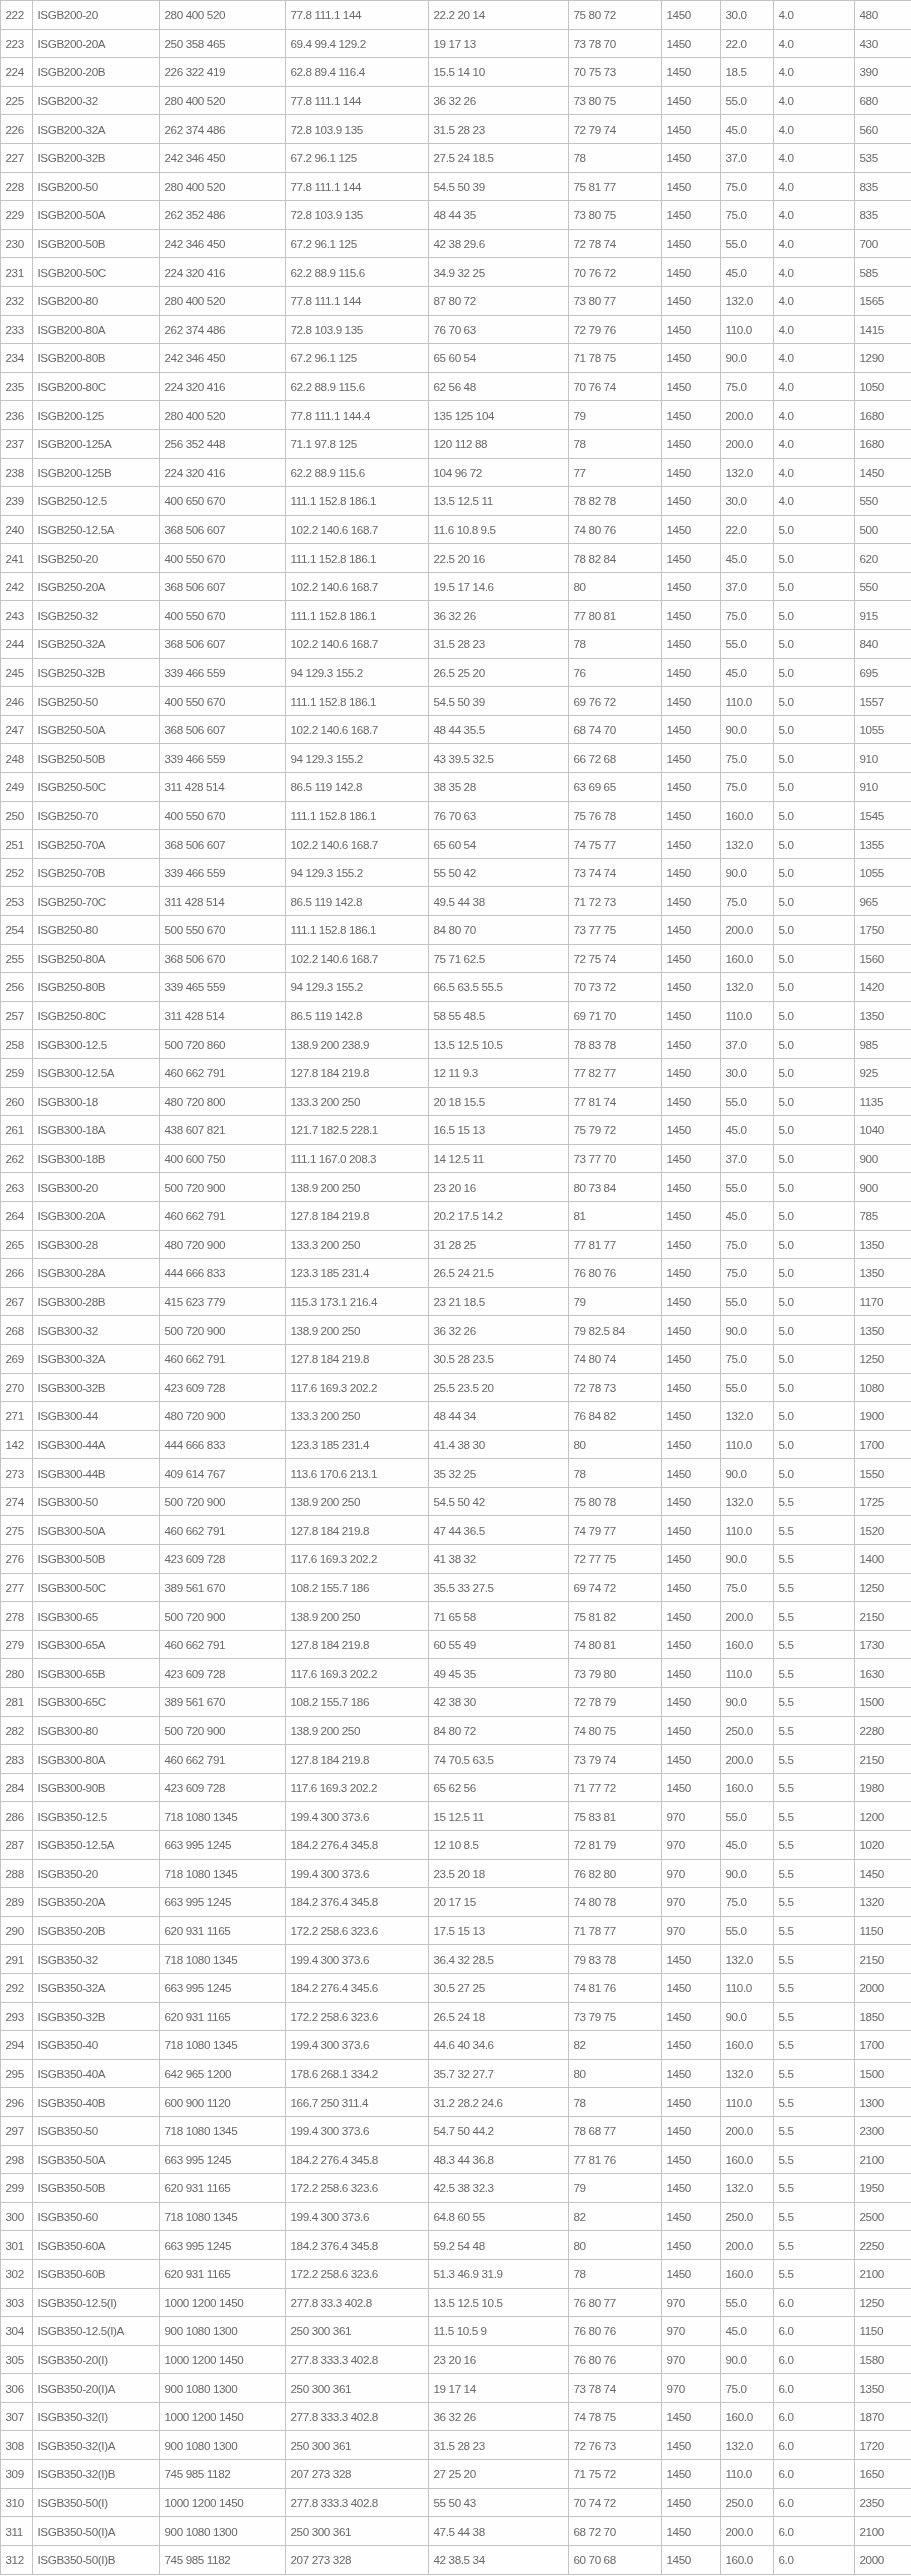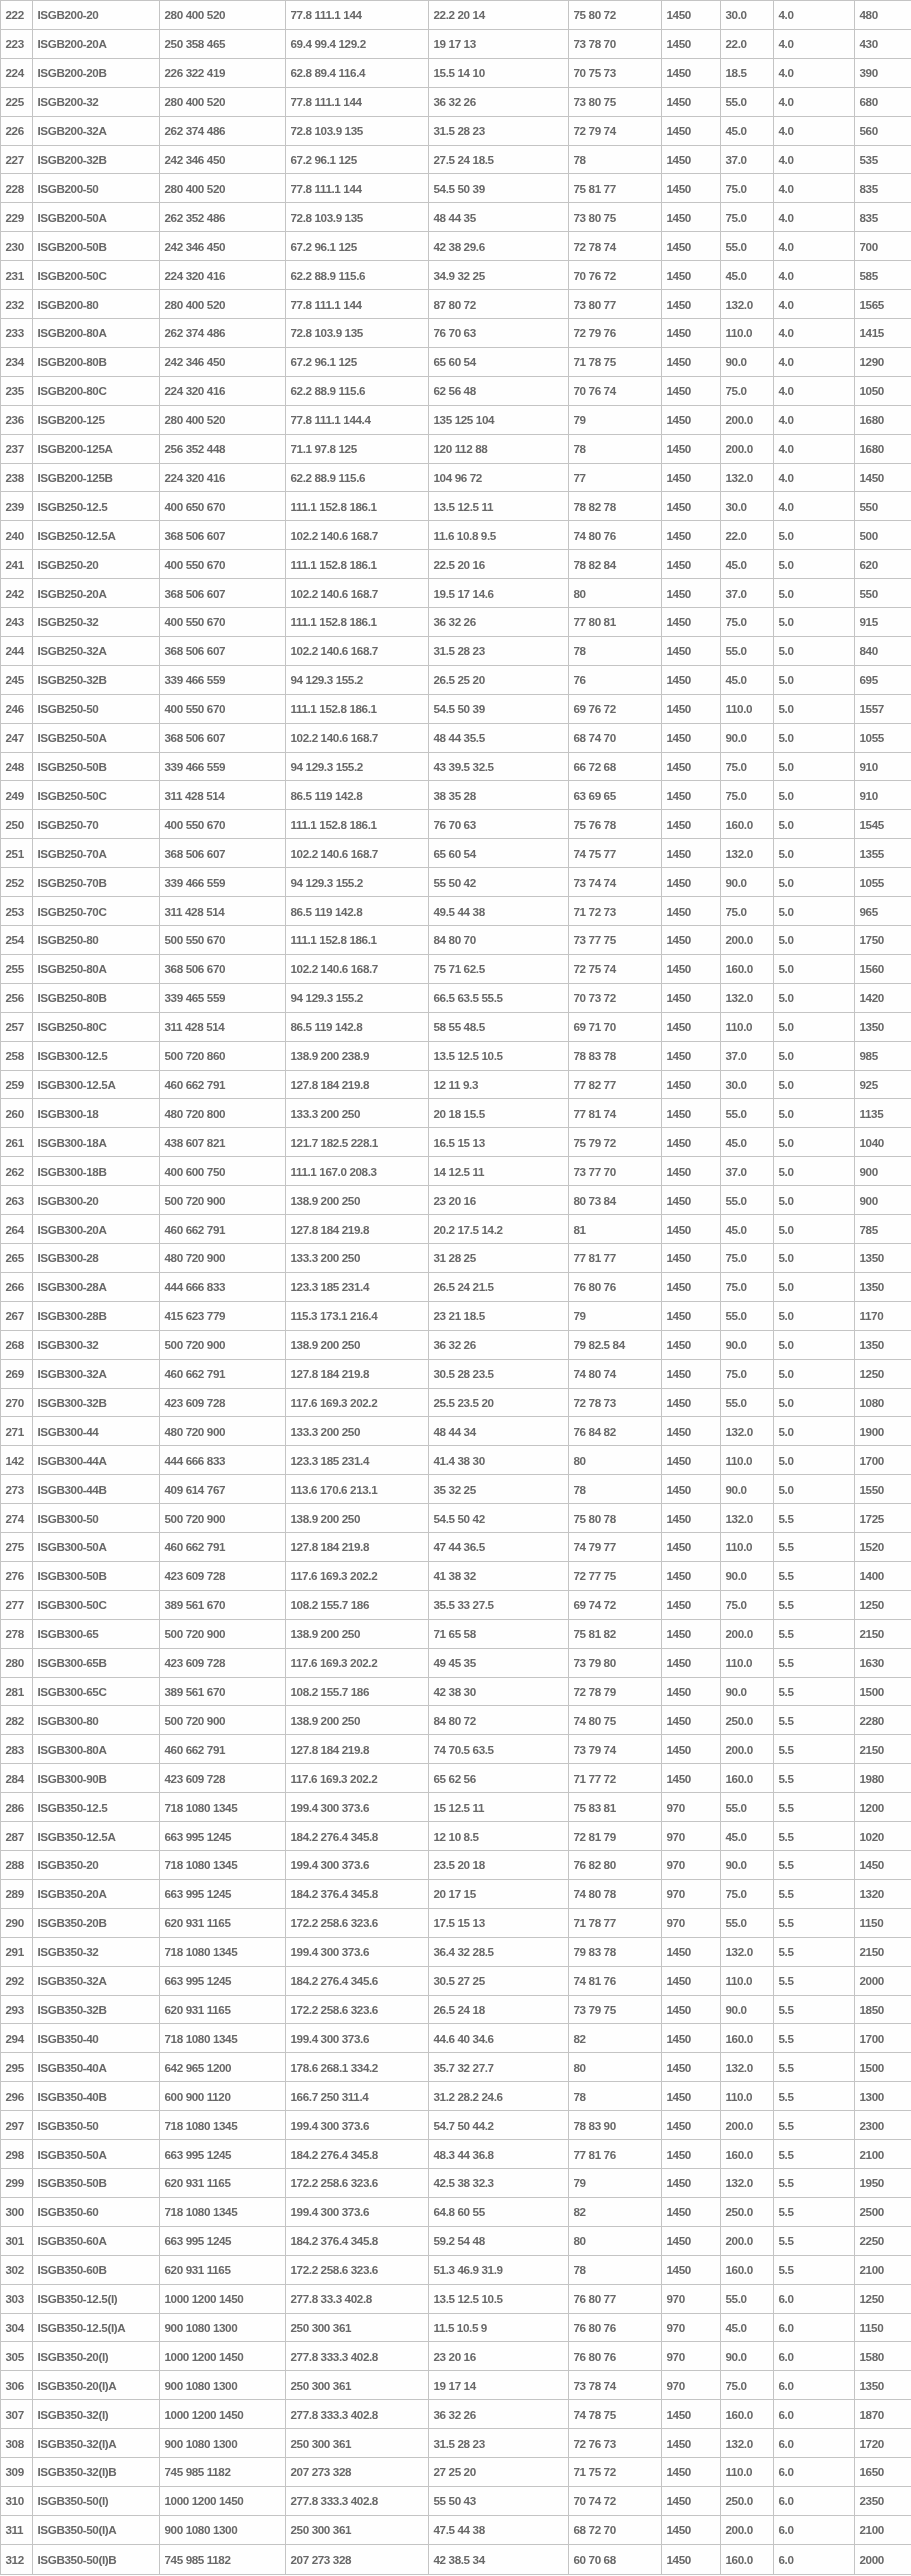--- a/index.html
+++ b/index.html
@@ -13,21 +13,20 @@
     height: 2576px;
     overflow: hidden;
     background: #ffffff;
   }
   table.spec {
     border-collapse: collapse;
     table-layout: fixed;
     width: 911px;
     height: 2575px;
     font-family: "Liberation Sans", sans-serif;
-    font-weight: bold;
   }
   table.spec td {
     border: 0.9px solid #c4c4c4;
     font-size: 11.7px;
     letter-spacing: -0.4px;
     color: #686868;
     padding: 0 1.8px 0 4.5px;
     white-space: nowrap;
     overflow: hidden;
     vertical-align: middle;
@@ -740,20 +739,32 @@
           <td>500 720 900</td>
           <td>138.9 200 250</td>
           <td>71 65 58</td>
           <td>75 81 82</td>
           <td>1450</td>
           <td>200.0</td>
           <td>5.5</td>
           <td>2150</td>
         </tr>
         <tr>
+          <td>279</td>
+          <td>ISGB300-65A</td>
+          <td>460 662 791</td>
+          <td>127.8 184 219.8</td>
+          <td>60 55 49</td>
+          <td>74 80 81</td>
+          <td>1450</td>
+          <td>160.0</td>
+          <td>5.5</td>
+          <td>1730</td>
+        </tr>
+        <tr>
           <td>280</td>
           <td>ISGB300-65B</td>
           <td>423 609 728</td>
           <td>117.6 169.3 202.2</td>
           <td>49 45 35</td>
           <td>73 79 80</td>
           <td>1450</td>
           <td>110.0</td>
           <td>5.5</td>
           <td>1630</td>
@@ -937,21 +948,21 @@
           <td>110.0</td>
           <td>5.5</td>
           <td>1300</td>
         </tr>
         <tr>
           <td>297</td>
           <td>ISGB350-50</td>
           <td>718 1080 1345</td>
           <td>199.4 300 373.6</td>
           <td>54.7 50 44.2</td>
-          <td>78 83 90</td>
+          <td>78 68 77</td>
           <td>1450</td>
           <td>200.0</td>
           <td>5.5</td>
           <td>2300</td>
         </tr>
         <tr>
           <td>298</td>
           <td>ISGB350-50A</td>
           <td>663 995 1245</td>
           <td>184.2 276.4 345.8</td>

